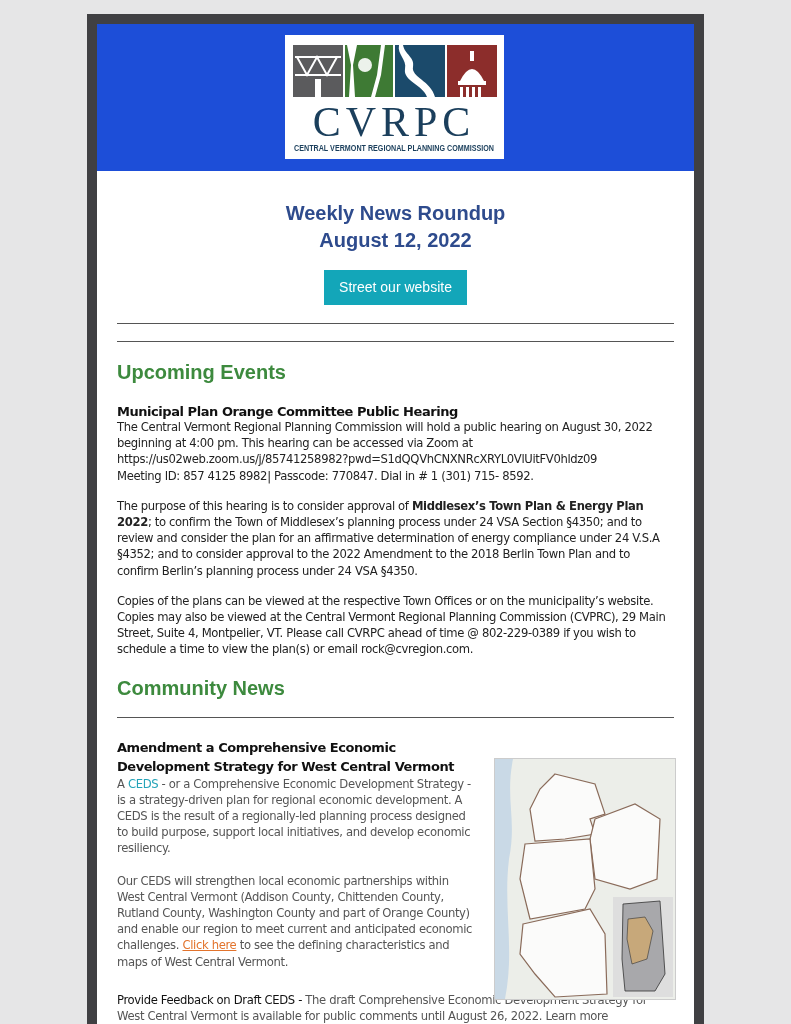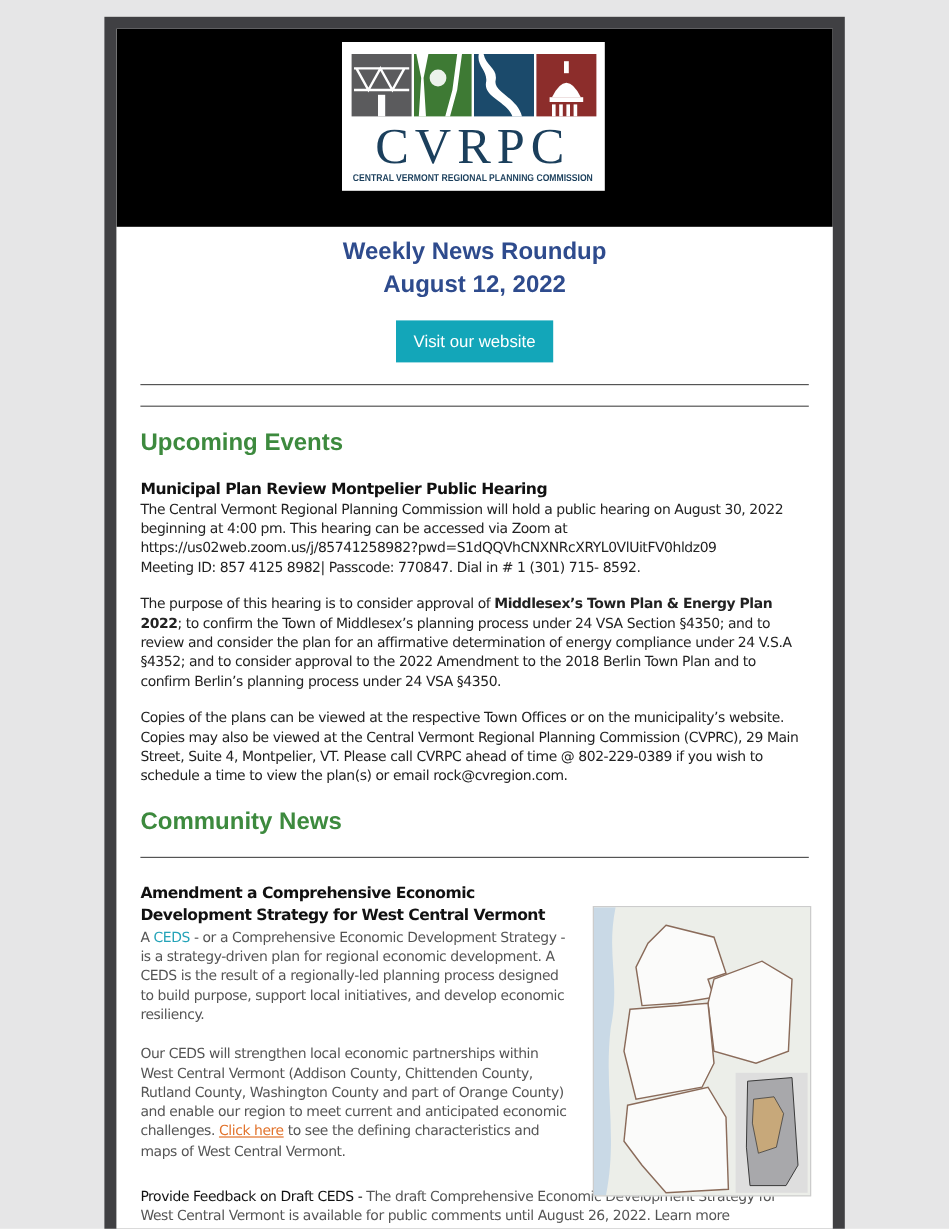--- a/index.html
+++ b/index.html
@@ -11,28 +11,28 @@
   }
   .frame {
     position: absolute; left: 87px; top: 14px; width: 617px; height: 1030px;
     background: #404043;
   }
   .inner {
     position: absolute; left: 97px; top: 24px; width: 597px; height: 1010px;
     background: #ffffff; overflow: hidden;
   }
   .header-band {
-    height: 165px; background: #000000; position: relative;
+    height: 147px; background: #1d4ed8; position: relative;
   }
   .logo {
     position: absolute; left: 188px; top: 11px; width: 219px; height: 124px;
     background: #ffffff;
   }
   .logo svg { display: block; }
-  .title-block { text-align: center; padding-top: 8px; }
+  .title-block { text-align: center; padding-top: 29px; }
   .title-line {
     color: #2e4b8d; font-weight: bold; font-size: 20px; line-height: 27px;
     font-family: "Liberation Sans", sans-serif;
   }
   .btn-wrap { text-align: center; margin-top: 16px; }
   .visit-btn {
     display: inline-block; background: #13a6b9; color: #fff;
     font-size: 14px; padding: 0 15px; height: 35px; line-height: 35px;
     text-decoration: none; font-family: "Liberation Sans", sans-serif;
   }
@@ -112,29 +112,29 @@
       </svg>
     </div>
   </div>
 
   <div class="title-block">
     <div class="title-line">Weekly News Roundup</div>
     <div class="title-line">August 12, 2022</div>
   </div>
 
   <div class="btn-wrap">
-    <a class="visit-btn">Visit our website</a>
+    <a class="visit-btn">Street our website</a>
   </div>
 
   <div class="rule r1"></div>
   <div class="rule r2"></div>
 
   <div class="section-head">Upcoming Events</div>
 
-  <div class="event-title">Municipal Plan Review Montpelier Public Hearing</div>
+  <div class="event-title">Municipal Plan Orange Committee Public Hearing</div>
   <div class="body-text">
     <span>The Central Vermont Regional Planning Commission will hold a public hearing on August 30, 2022 beginning at 4:00 pm. This hearing can be accessed via Zoom at</span><br>
     <a class="link">https://us02web.zoom.us/j/85741258982?pwd=S1dQQVhCNXNRcXRYL0VlUitFV0hldz09</a><br>
     <span>Meeting ID: 857 4125 8982| Passcode: 770847. Dial in # 1 (301) 715- 8592.</span>
   </div>
 
   <div class="body-text para">
     <span>The purpose of this hearing is to consider approval of </span><b>Middlesex’s Town Plan &amp; Energy Plan 2022</b><span>; to confirm the Town of Middlesex’s planning process under 24 VSA Section §4350; and to review and consider the plan for an affirmative determination of energy compliance under 24 V.S.A §4352; and to consider approval to the 2022 Amendment to the 2018 Berlin Town Plan and to confirm Berlin’s planning process under 24 VSA §4350.</span>
   </div>
 

